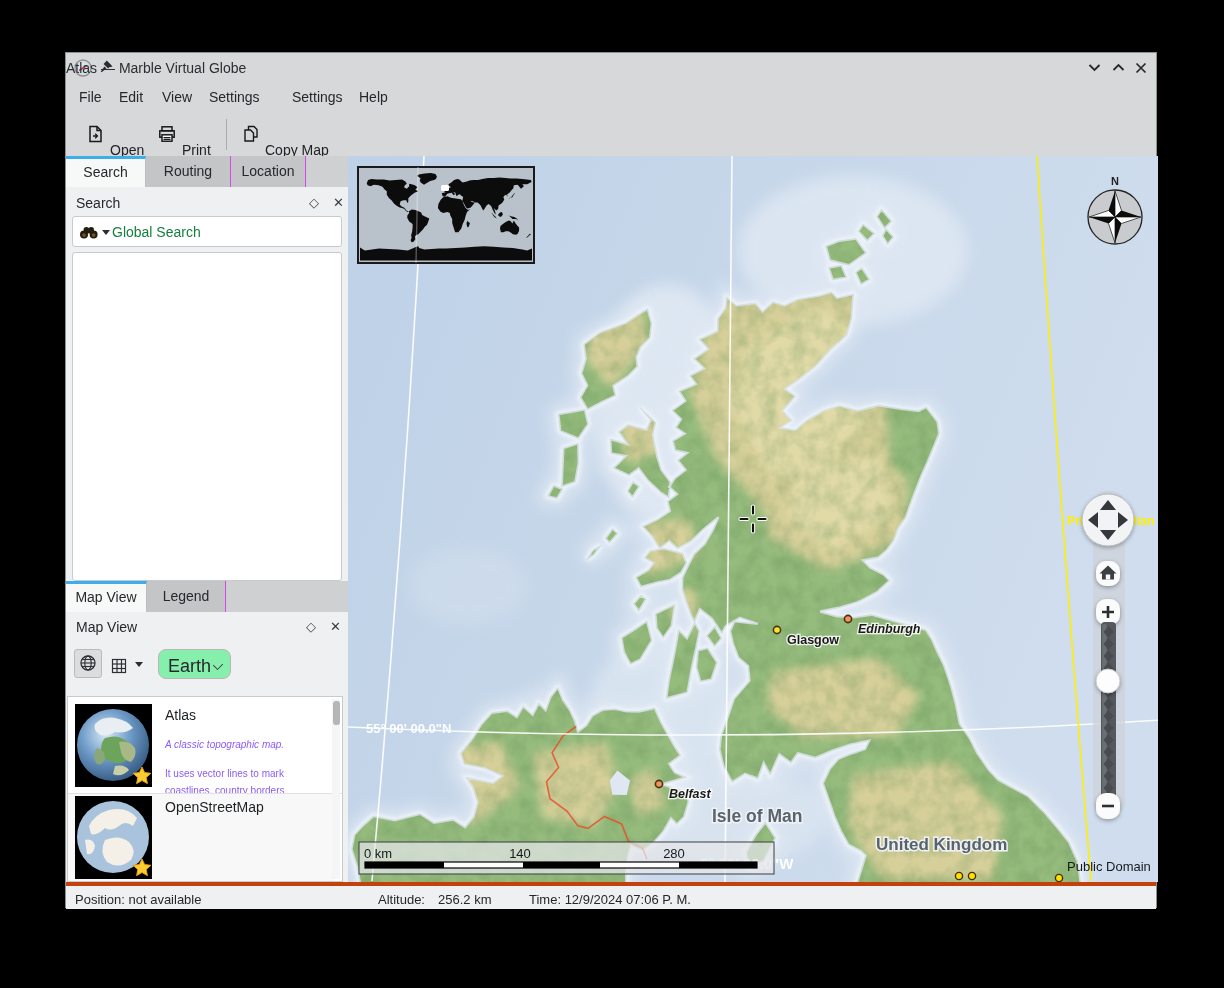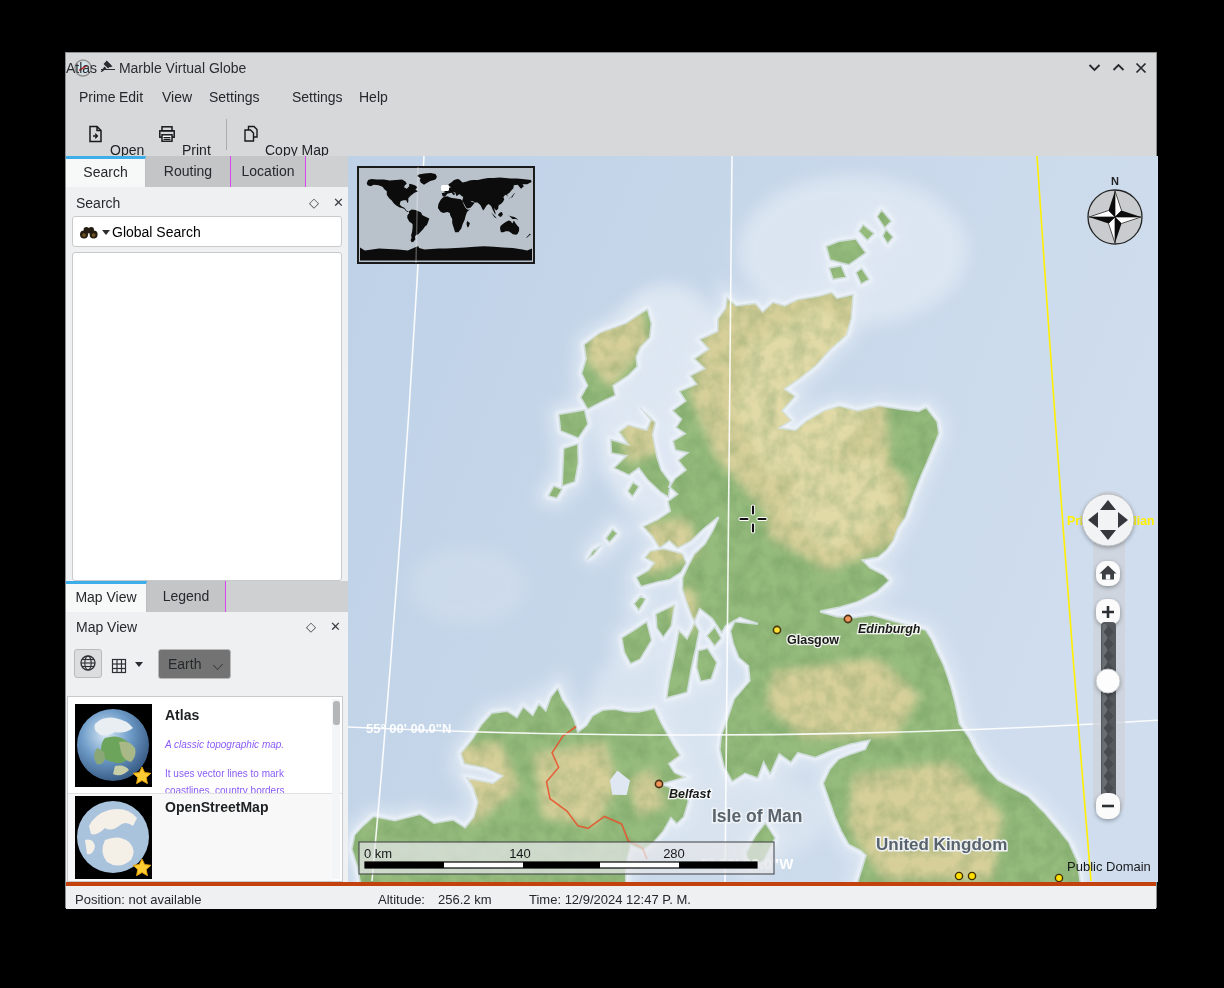--- a/index.html
+++ b/index.html
@@ -12,23 +12,23 @@
 .toolbar{position:absolute;left:0;top:60px;width:100%;height:43px;font-size:14px;color:#202326}
 .tlab{position:absolute;top:29px}
 .tsep{position:absolute;left:160px;top:6px;width:1px;height:31px;background:#a9abad}
 .side{position:absolute;left:0;top:103px;width:282px;height:726px;background:#eff0f1}
 .tabrow{position:absolute;left:0;width:282px;height:31px;background:#ced0d1}
 .tab{position:absolute;top:0;height:31px;font-size:14px;color:#26292c;text-align:center;background:#c3c5c6;border-right:1px solid #d946ef;line-height:31px}
 .tab.act{background:#f7f8f8;border-top:3px solid #3daee9;line-height:27px;border-right:1px solid #bcbebf}
 .phead{position:absolute;font-size:14px;color:#26292c}
 .pico{position:absolute;color:#3a3d40;font-size:13px}
 .wbox{position:absolute;background:#fff;border:1px solid #c8cacb;border-radius:3px}
-.gs{position:absolute;left:39px;top:7px;font-size:14px;color:#000000}
-.combo{position:absolute;background:#737373;border:1px solid #b6b8ba;border-radius:3px;font-size:14px;color:#26292c}
-.itemtitle{font-weight:bold;font-size:14px;color:#1d2023}
+.gs{position:absolute;left:39px;top:7px;font-size:14px;color:#15803d}
+.combo{position:absolute;background:#86efac;border:1px solid #b6b8ba;border-radius:8px;font-size:18px;color:#26292c}
+.itemtitle{font-weight:normal;font-size:14px;color:#1d2023}
 .itemtext{font-size:10px;color:#8b5cf6;line-height:17px}
 .status{position:absolute;left:0;top:829px;width:100%;height:27px;background:#eff0f1;border-top:4px solid #c2410c;font-size:13px;color:#25282b}
 .status span{position:absolute;top:6px}
 .map{position:absolute;left:282px;top:103px;width:810px;height:726px;background:#c8d8ea}
 </style></head><body>
 
 <div class="win">
  <div class="titlebar">
       <svg width="18" height="18" viewBox="0 0 18 18" style="position:absolute;left:8px;top:6px">
         <circle cx="9" cy="9" r="8" fill="#d9dadc" stroke="#909294" stroke-width="1.4"></circle>
@@ -48,21 +48,21 @@
         <path d="M1.5,2 L6.5,7 L11.5,2" fill="none" stroke="#26292c" stroke-width="1.8"></path>
       </svg>
   <svg class="wbtn" style="right:31px;top:10px" width="13" height="9" viewBox="0 0 13 9">
         <path d="M1.5,7 L6.5,2 L11.5,7" fill="none" stroke="#26292c" stroke-width="1.8"></path>
       </svg>
   <svg class="wbtn" style="right:9px;top:9px" width="12" height="12" viewBox="0 0 12 12">
         <path d="M1.5,1.5 L10.5,10.5 M10.5,1.5 L1.5,10.5" fill="none" stroke="#26292c" stroke-width="1.7"></path>
       </svg>
  </div>
  <div class="menubar">
-  <span style="left:13px">Prime</span>
+  <span style="left:13px">File</span>
       <span style="left:53px">Edit</span>
       <span style="left:96px">View</span>
   <span style="left:143px">Settings</span>
       <span style="left:226px">Settings</span>
       <span style="left:293px">Help</span>
  </div>
  <div class="toolbar">
       <svg width="20" height="20" viewBox="0 0 20 20" style="position:absolute;left:20px;top:11px">
         <path d="M4,2.5 h7 l4,4 V17.5 h-11 Z" fill="none" stroke="#17191b" stroke-width="1.5"></path>
         <path d="M11,2.5 v4 h4" fill="none" stroke="#17191b" stroke-width="1.5"></path>
@@ -347,15 +347,15 @@
  <path d="M754,650 h12" stroke="#2c2f32" stroke-width="2.6"></path>
  <circle cx="760" cy="525" r="12" fill="#fdfdfe" filter="url(#softsh)"></circle>
  <circle cx="760" cy="525" r="12" fill="none" stroke="#c6c9cc" stroke-width="1"></circle>
 </g>
 </svg>
 
  <div class="status">
   <span style="left:9px">Position: not available</span>
   <span style="left:312px">Altitude:</span>
       <span style="left:372px">256.2 km</span>
-  <span style="left:463px">Time: 12/9/2024 12:47 P. M.</span>
+  <span style="left:463px">Time: 12/9/2024 07:06 P. M.</span>
  </div>
 </div>
 
 </body></html>

